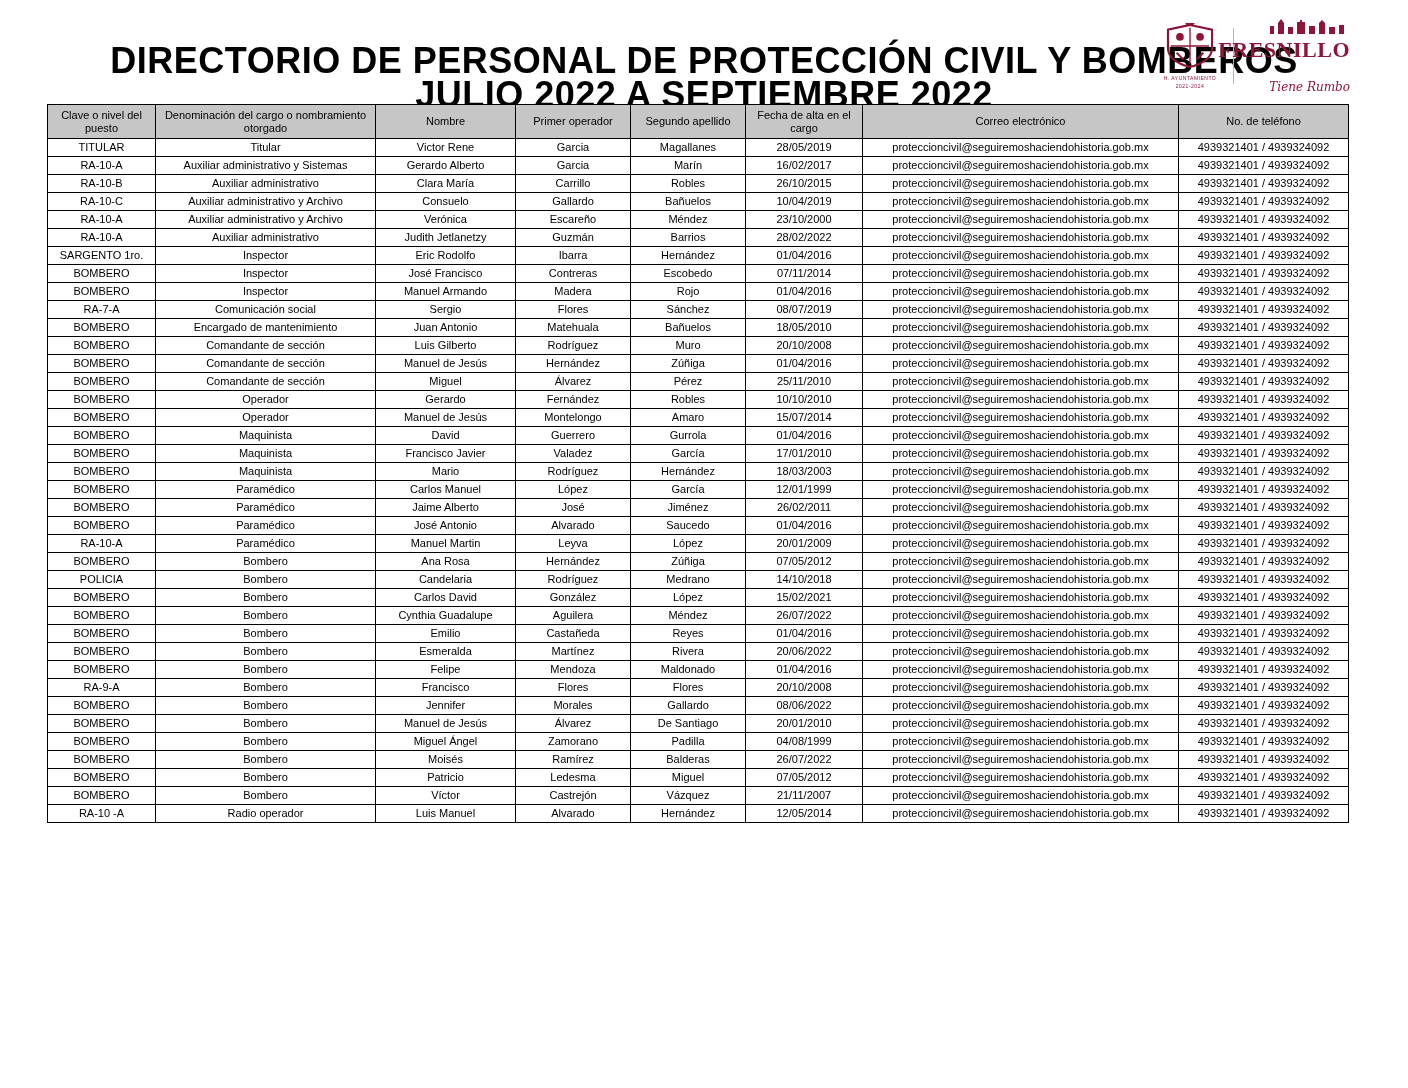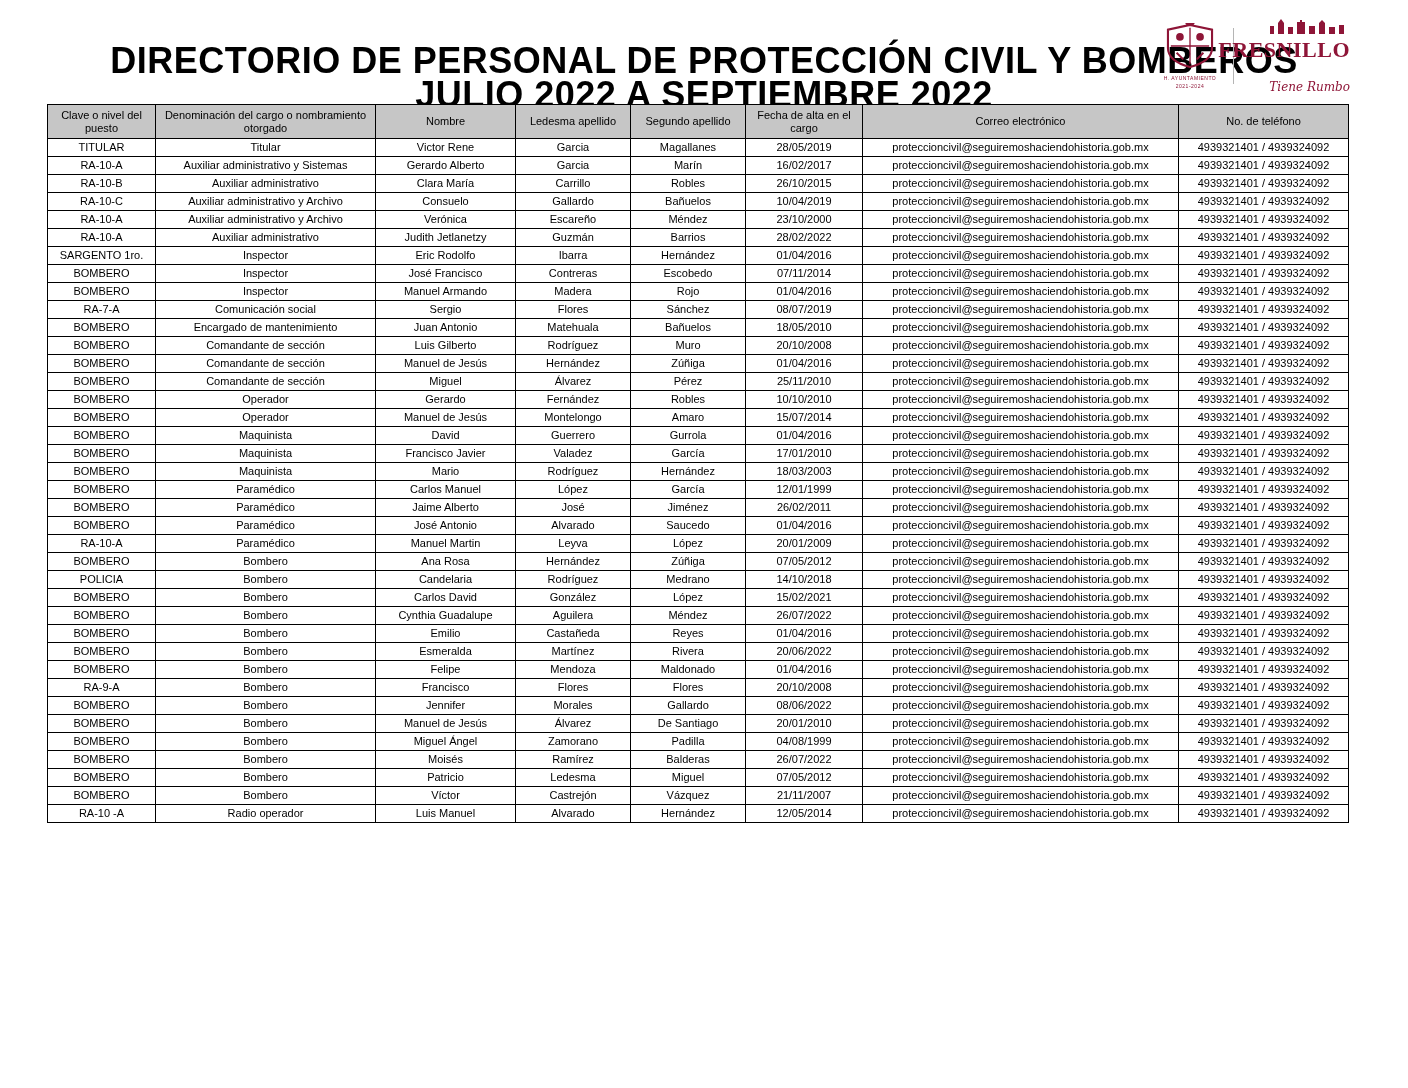--- a/index.html
+++ b/index.html
@@ -124,21 +124,21 @@
     <col style="width:115px">
       <col style="width:117px">
       <col style="width:316px">
       <col style="width:170px">
   </colgroup>
   <thead>
     <tr id="header-row">
         <th>Clave o nivel del puesto</th>
         <th>Denominación del cargo o nombramiento otorgado</th>
         <th>Nombre</th>
-        <th>Ledesma apellido</th>
+        <th>Primer operador</th>
         <th>Segundo apellido</th>
         <th>Fecha de alta en el cargo</th>
         <th>Correo electrónico</th>
         <th>No. de teléfono</th>
       </tr>
   </thead>
   <tbody id="table-body">
       <tr>
         <td>TITULAR</td>
         <td>Titular</td>

